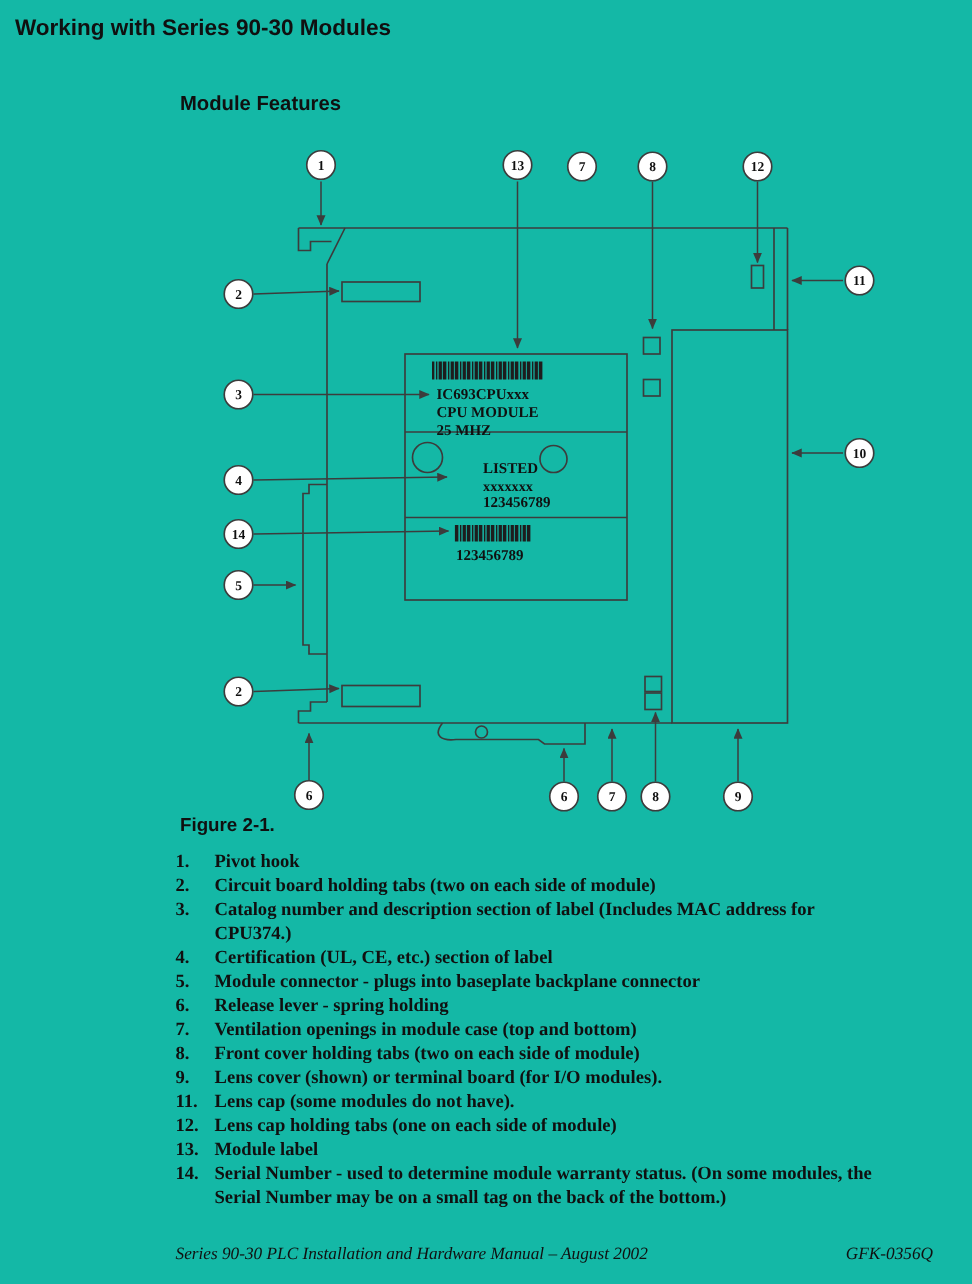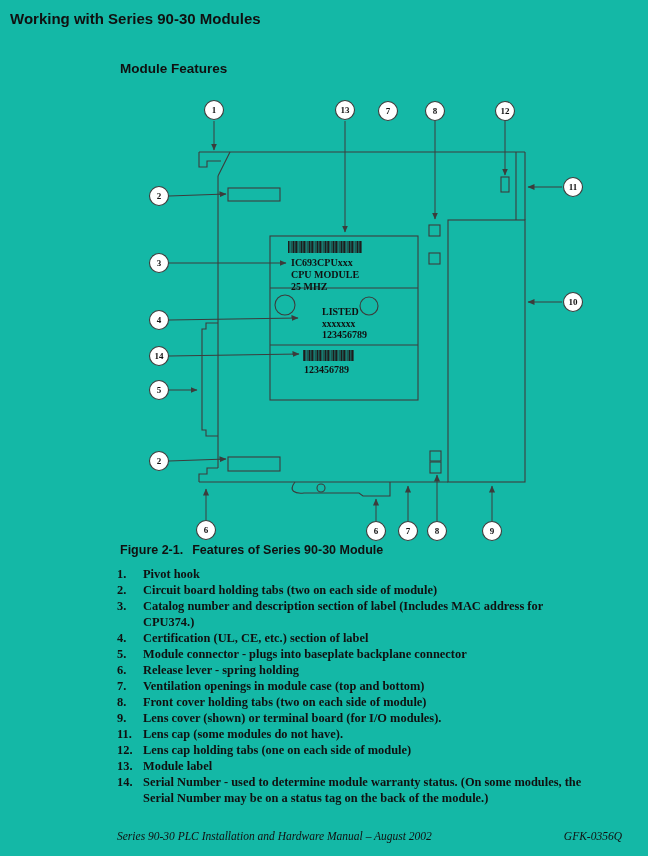--- a/index.html
+++ b/index.html
@@ -178,21 +178,20 @@
         <text class="cnum" x="437" y="534.2">8</text>
       </g>
     <g class="callout">
       <circle cx="492" cy="531" r="9.5"></circle>
         <text class="cnum" x="492" y="534.2">9</text>
       </g>
   </svg>
 
   <div class="caption">
     <span>Figure 2-1.</span>
-    <span>Features of Series 90-30 Module</span>
   </div>
 
   <div class="list">
     <div class="li">
         <span class="num">1.</span>
         <span class="txt">Pivot hook</span>
       </div>
     <div class="li">
         <span class="num">2.</span>
         <span class="txt">Circuit board holding tabs (two on each side of module)</span>
@@ -232,21 +231,21 @@
     <div class="li">
         <span class="num">12.</span>
         <span class="txt">Lens cap holding tabs (one on each side of module)</span>
       </div>
     <div class="li">
         <span class="num">13.</span>
         <span class="txt">Module label</span>
       </div>
     <div class="li">
         <span class="num">14.</span>
-        <span class="txt">Serial Number - used to determine module warranty status.  (On some modules, the Serial Number may be on a status tag on the back of the module.)</span>
+        <span class="txt">Serial Number - used to determine module warranty status.  (On some modules, the Serial Number may be on a small tag on the back of the bottom.)</span>
       </div>
   </div>
 
   <div class="footer">
     <span>Series 90-30 PLC Installation and Hardware Manual – August 2002</span>
     <span>GFK-0356Q</span>
   </div>
 
 </div>
 

